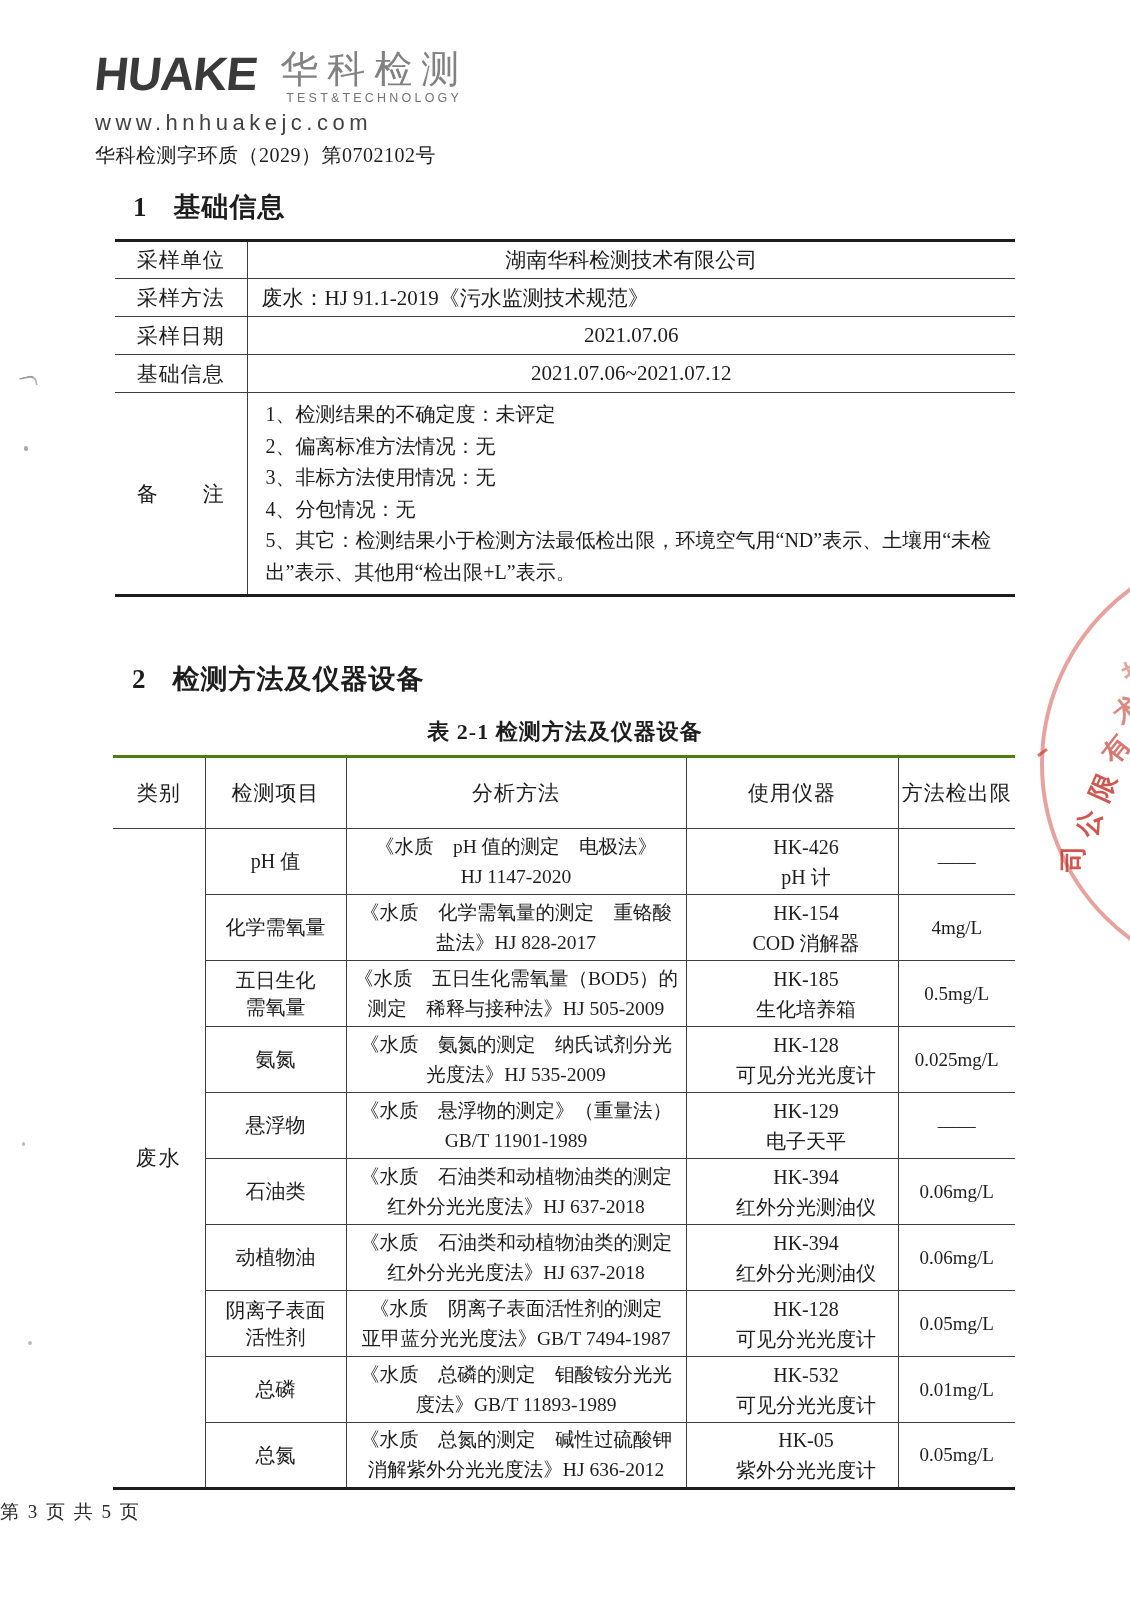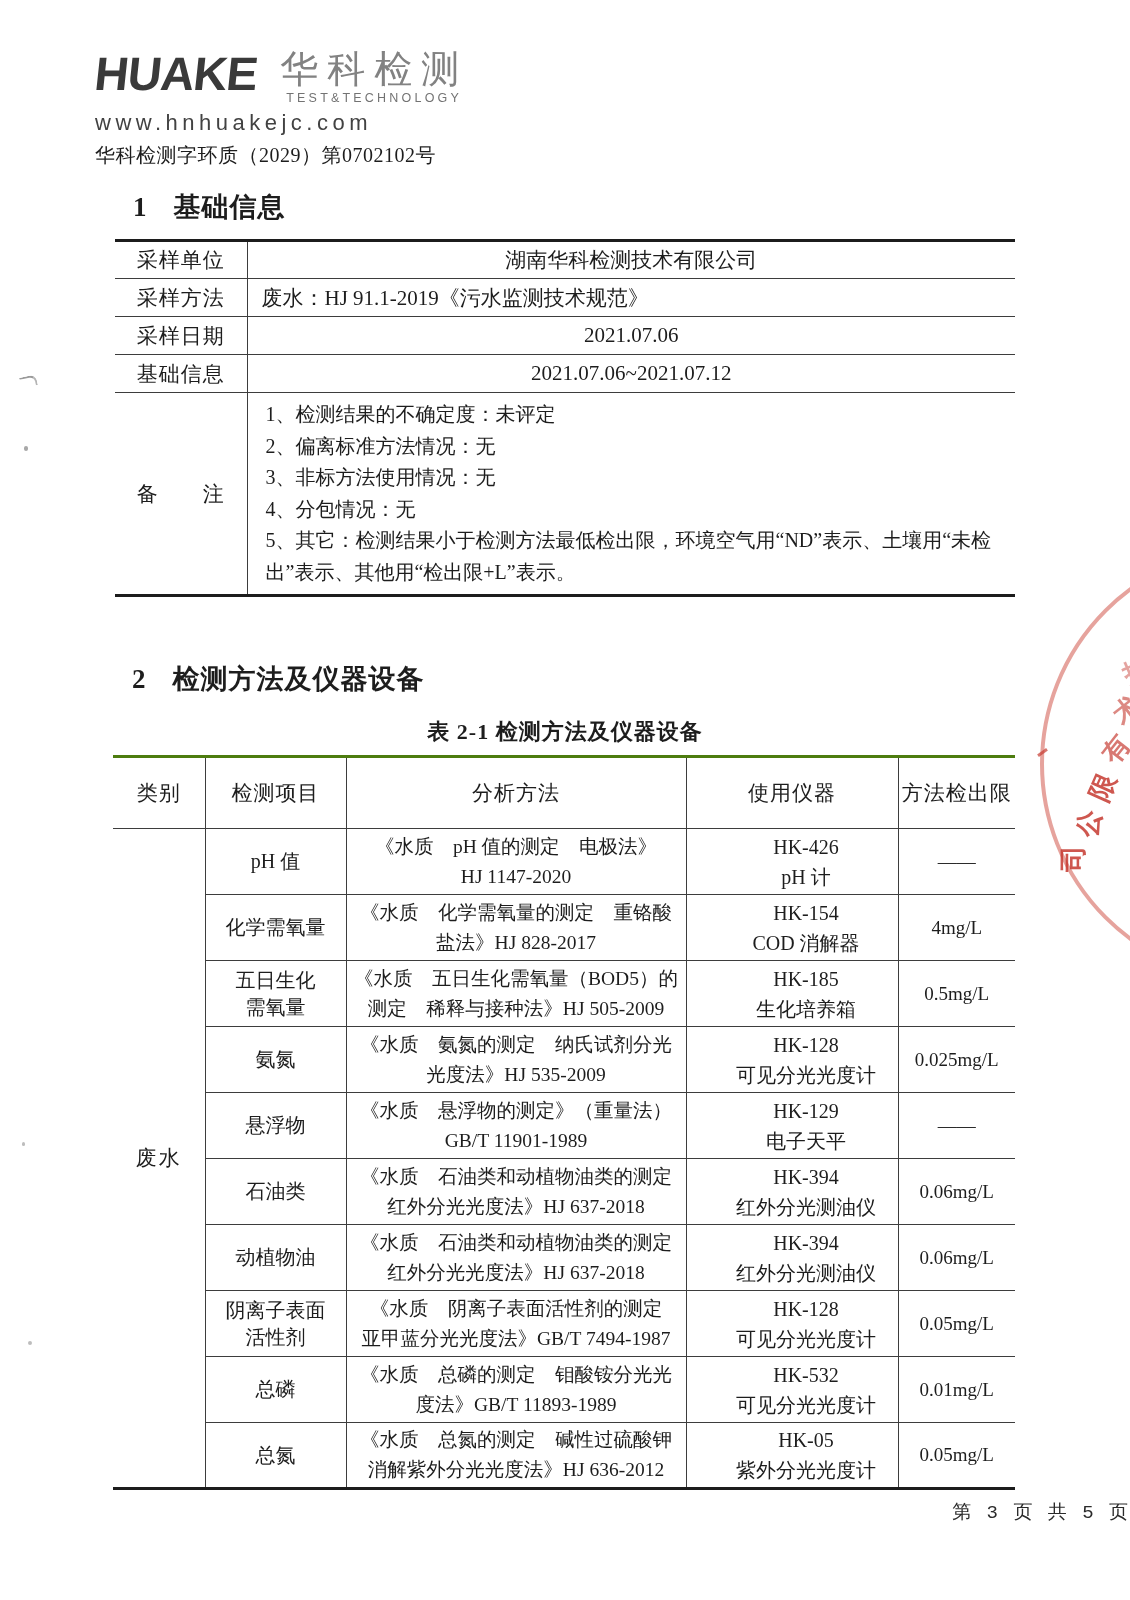--- a/index.html
+++ b/index.html
@@ -61,22 +61,22 @@
   td.cat{border-left:none;font-size:21px;letter-spacing:2px;}
   td.item{font-size:20px;}
   td.item .ln,{line-height:29px;}
   td.method{font-size:19.5px;}
   td.method .ln{line-height:30px;}
   td.inst{font-size:20px;padding-left:30px;}
   td.inst .ln{line-height:30px;}
   td.limit{border-right:none;font-size:19px;}
 
   
-  .footer{left:0;top:1499px;width:1130px;text-align:right;font-size:19px;
-    letter-spacing:2px;color:#2a2a2a;font-family:Liberation Mono, monospace;}
+  .footer{left:0;top:1499px;width:1130px;text-align:left;font-size:19px;
+    letter-spacing:2px;color:#2a2a2a;}
 
   
   .stamp-circle{left:1040px;top:545px;width:430px;height:430px;border-radius:50%;
     border:4px solid rgba(205,72,60,0.5);}
   .stamp-char{font-size:27px;font-weight:bold;color:rgba(198,58,48,0.85);line-height:1;}
   .stamp-mark{left:1037px;top:751px;width:11px;height:3px;
     background:rgba(198,58,48,0.7);transform:rotate(-35deg);}
 
   
   .art1{left:20px;top:376px;width:15px;height:9px;

